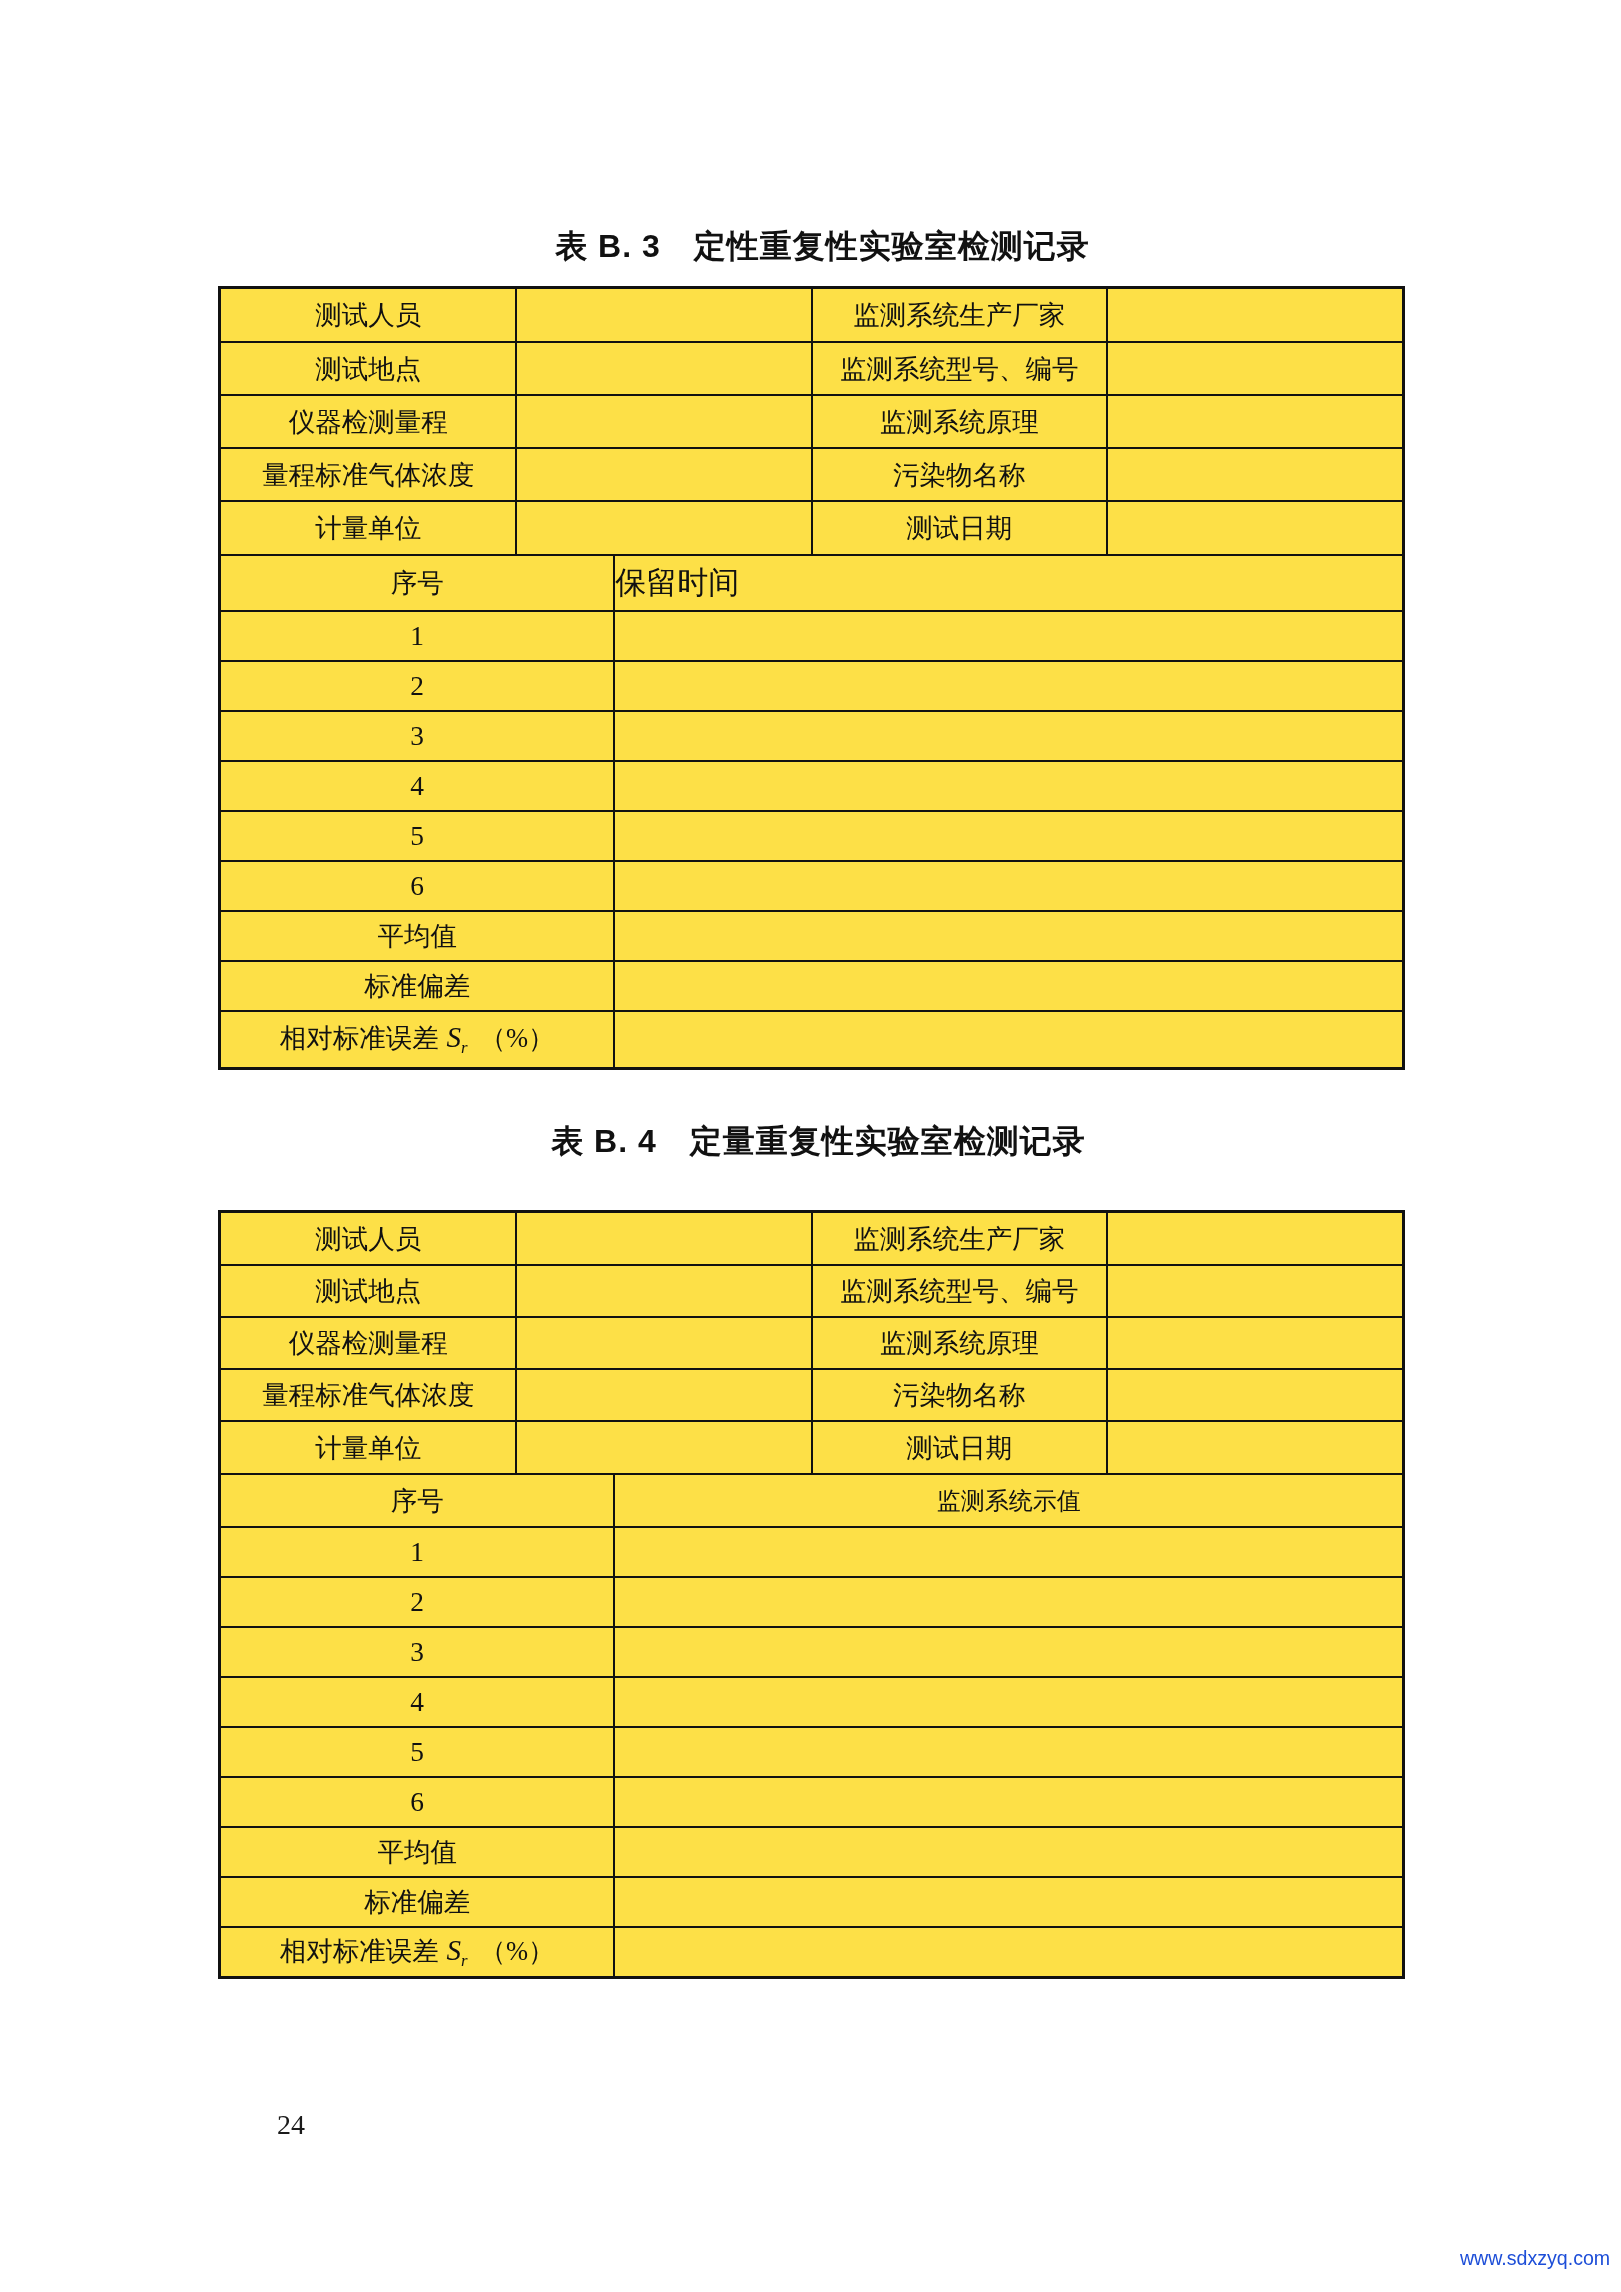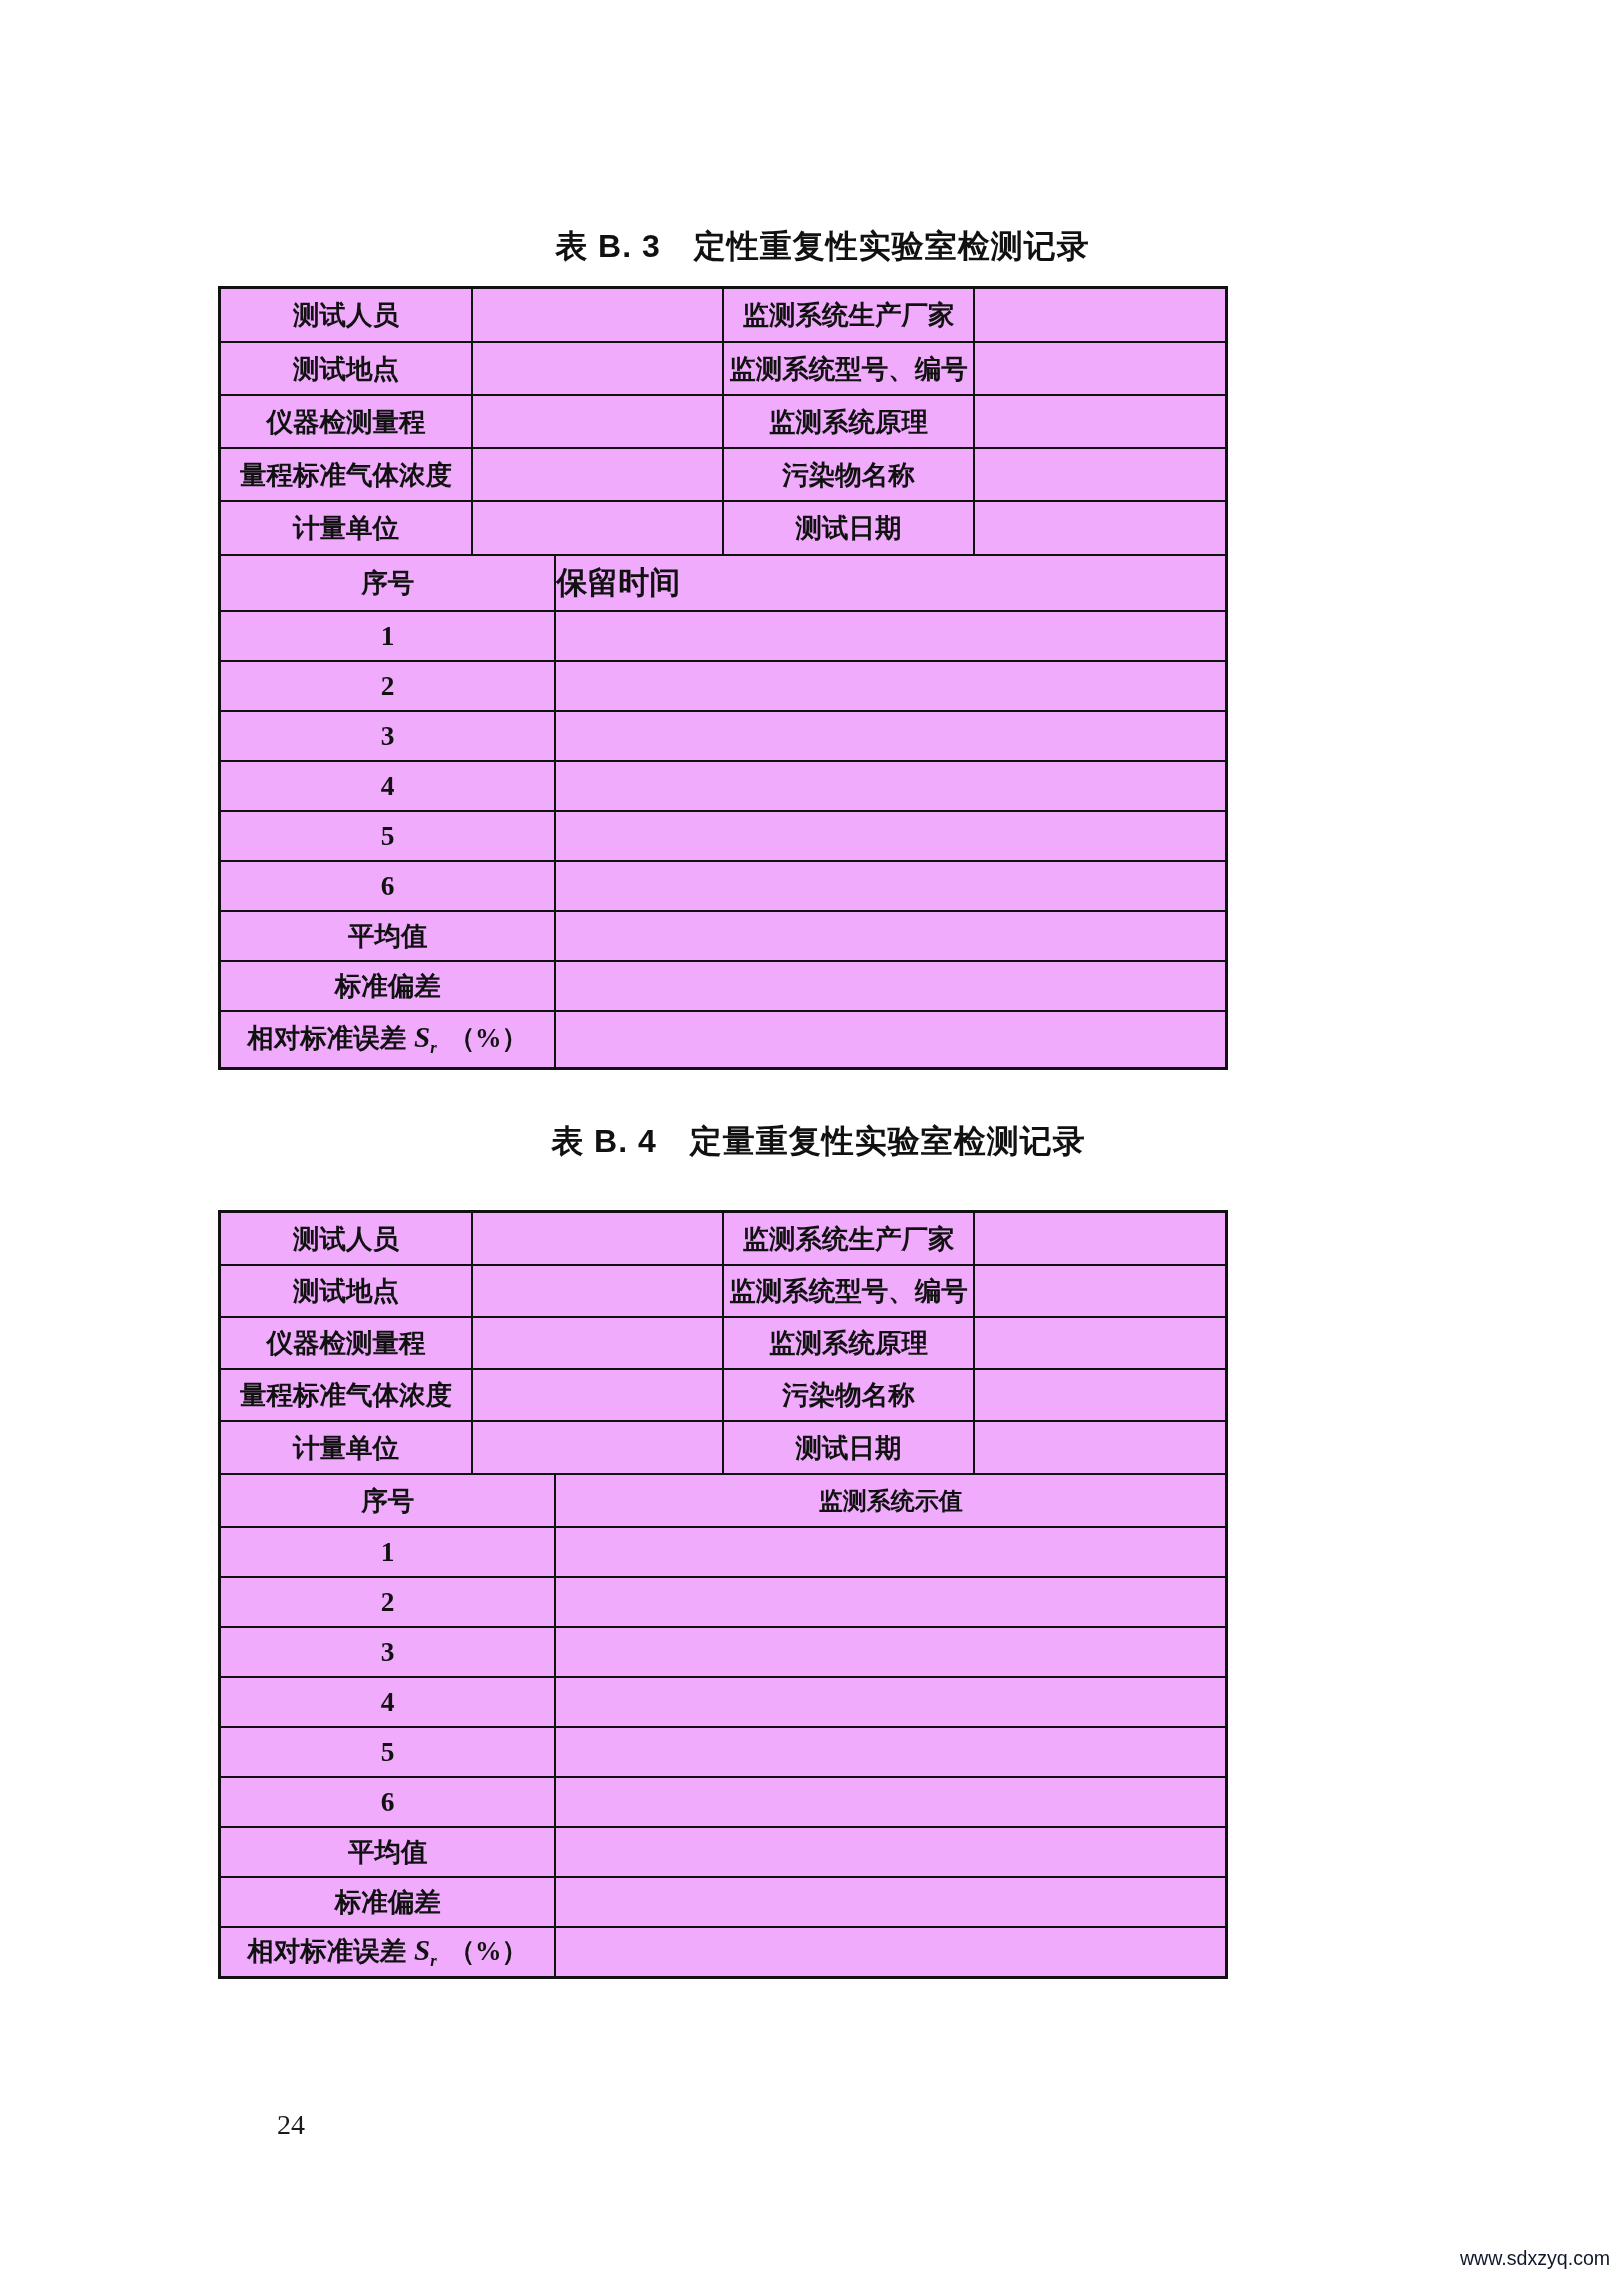--- a/index.html
+++ b/index.html
@@ -21,25 +21,24 @@
     letter-spacing: 1px;
     color: #111111;
     white-space: pre;
   }
   #title-b3 { top: 225px; padding-left: 12px; }
   #title-b4 { top: 1120px; margin-left: 8px; }
 
   .tbl-wrap {
     position: absolute;
     left: 218px;
-    width: 1010px;
+    width: 1187px;
     border: 3.9px solid #111111;
     box-sizing: border-box;
-    background: #f0abfc;
-    font-weight: bold;
+    background: #fde047;
   }
   #table-b3 { top: 286px; }
   #table-b4 { top: 1210px; }
 
   .grid {
     width: 100%;
     border-collapse: collapse;
     table-layout: fixed;
   }
   .grid td {
@@ -113,21 +112,21 @@
     font-size: 28px;
     font-family: "Liberation Serif", serif;
     color: #1a1a1a;
   }
   .watermark {
     position: absolute;
     right: 10.8px;
     top: 2247px;
     font-size: 19.6px;
     font-family: "Liberation Sans", sans-serif;
-    color: #0f172a;
+    color: #1d4ed8;
   }
 </style>
 </head>
 <body>
 
 <div id="title-b3" class="doc-title">表 B. 3　定性重复性实验室检测记录</div>
 
 <div id="table-b3" class="tbl-wrap">
   <table class="grid info-table">
     <colgroup>

